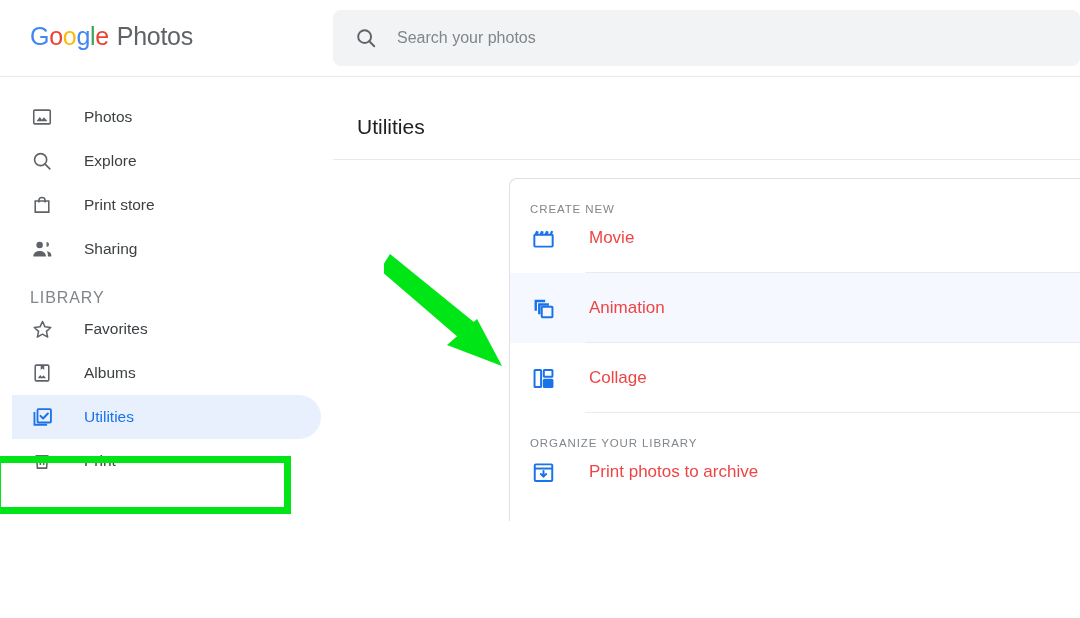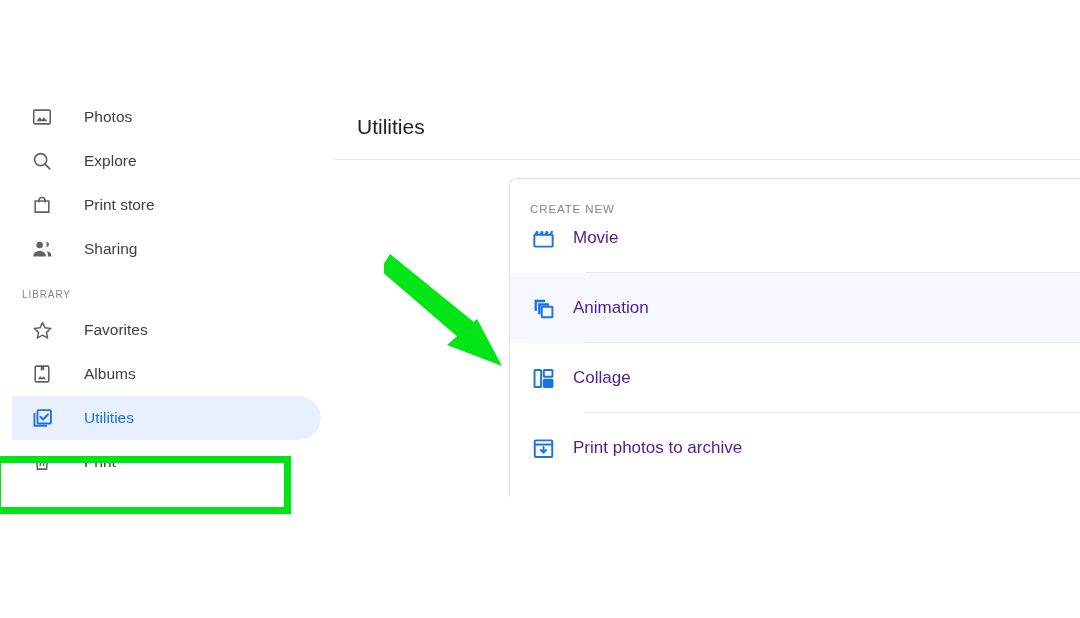--- a/index.html
+++ b/index.html
@@ -116,26 +116,26 @@
     color: #3c4043;
     white-space: nowrap;
   }
   .nav-item.active {
     background: #e8f0fe;
   }
   .nav-item.active .nav-ico { color: #1a73e8; }
   .nav-item.active .nav-label { color: #1a73e8; }
 
   .section-label {
-    font-size: 10px;
+    font-size: 16px;
     letter-spacing: 0.9px;
     color: #80868b;
-    padding-left: 22px;
+    padding-left: 30px;
     margin-top: 18px;
-    margin-bottom: 8px;
+    margin-bottom: 0;
   }
 
   
   .main {
     position: absolute;
     top: 77px;
     left: 333px;
     width: 747px;
     height: 541px;
     background: #ffffff;
@@ -192,23 +192,23 @@
     width: 26px;
     height: 26px;
     margin-left: 20px;
     flex: none;
     display: flex;
     align-items: center;
     justify-content: center;
     color: #1a73e8;
   }
   .card-row .row-label {
-    margin-left: 17px;
+    margin-left: 33px;
     font-size: 17px;
-    color: #4c1d95;
+    color: #ef4444;
     white-space: nowrap;
   }
   .row-divider {
     position: absolute;
     left: 75px;
     right: 0;
     bottom: 0;
     height: 1px;
     background: #e8eaed;
   }
@@ -232,20 +232,36 @@
     border: 7px solid #00e515;
     box-sizing: border-box;
     pointer-events: none;
   }
 </style>
 </head>
 <body>
 
 <div id="app">
 
+  <div class="header">
+
+    <div class="brand">
+      <span class="g1">G</span><span class="o1">o</span><span class="o2">o</span><span class="g2">g</span><span class="l">l</span><span class="e">e</span><span class="product">Photos</span>
+    </div>
+
+    <div class="searchbar">
+      <span class="search-ico">
+        <svg viewBox="0 0 24 24" width="22" height="22" fill="none" stroke="currentColor" stroke-width="2.1" stroke-linecap="round">
+          <circle cx="10.5" cy="10.5" r="7"></circle>
+            <line x1="15.6" y1="15.6" x2="21" y2="21"></line>
+        </svg>
+      </span>
+      <input class="search-input" type="text" placeholder="Search your photos" style="">
+    </div>
+  </div>
 
   <div class="sidebar">
 
     <div style="height:18px"></div>
 
     <div class="nav-item">
       <span class="nav-ico">
         <svg viewBox="0 0 24 24" width="22" height="22" fill="none" stroke="currentColor" stroke-width="1.7">
           <rect x="3" y="4.5" width="18" height="15" rx="1.2"></rect>
           <path d="M6 16.5l3.6-4.4 2.3 2.8 2.2-2.6 3.9 4.2z" fill="currentColor" stroke="none"></path>
@@ -373,20 +389,21 @@
           <svg viewBox="0 0 24 24" width="25" height="25" fill="none" stroke="#1a73e8" stroke-width="1.9">
             <rect x="3.4" y="3.8" width="6.3" height="16.4" rx="0.6"></rect>
             <rect x="12.3" y="3.8" width="8.3" height="6.6" rx="0.6"></rect>
             <rect x="12.3" y="13.2" width="8.3" height="7" rx="0.6" fill="#1a73e8"></rect>
           </svg>
         </span>
         <span class="row-label">Collage</span>
         <span class="row-divider"></span>
       </div>
 
+      <div class="card-section-label">ORGANIZE YOUR LIBRARY</div>
 
       <div class="card-row">
         <span class="row-ico">
           <svg viewBox="0 0 24 24" width="25" height="25" fill="none" stroke="#1a73e8" stroke-width="1.9">
             <rect x="3.6" y="4.2" width="16.8" height="16" rx="1"></rect>
             <line x1="3.8" y1="8.2" x2="20.2" y2="8.2"></line>
             <path d="M12 10.6v5.4m0 0l-2.5-2.5M12 16l2.5-2.5" stroke-linecap="round" stroke-linejoin="round"></path>
           </svg>
         </span>
         <span class="row-label">Print photos to archive</span>

